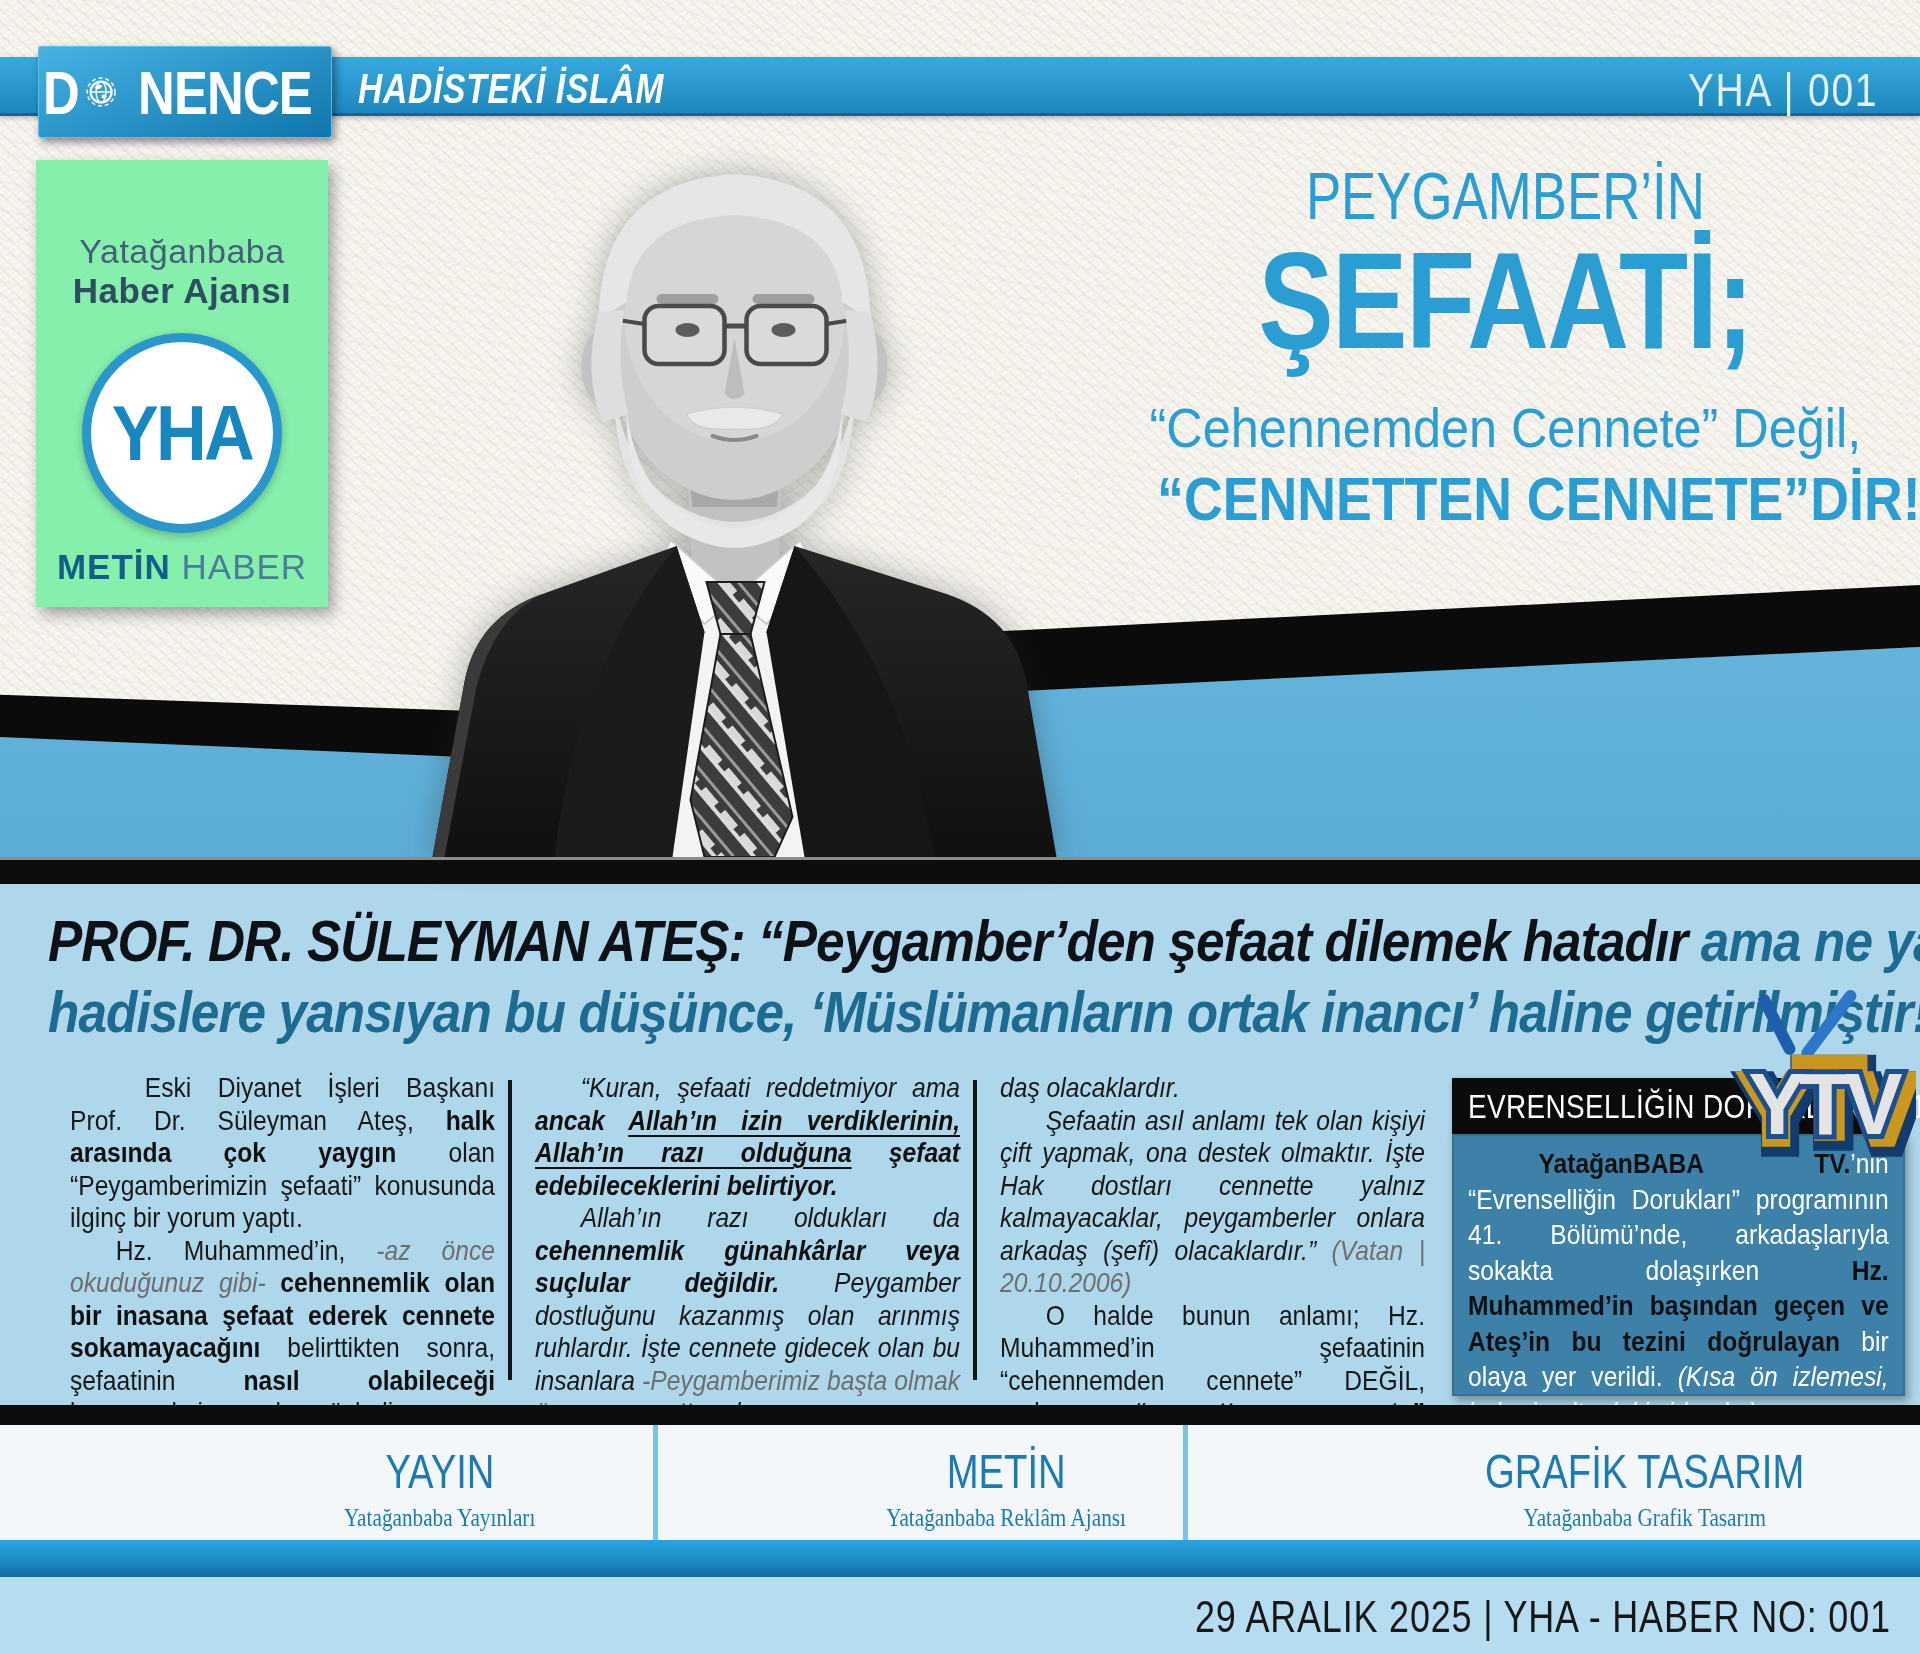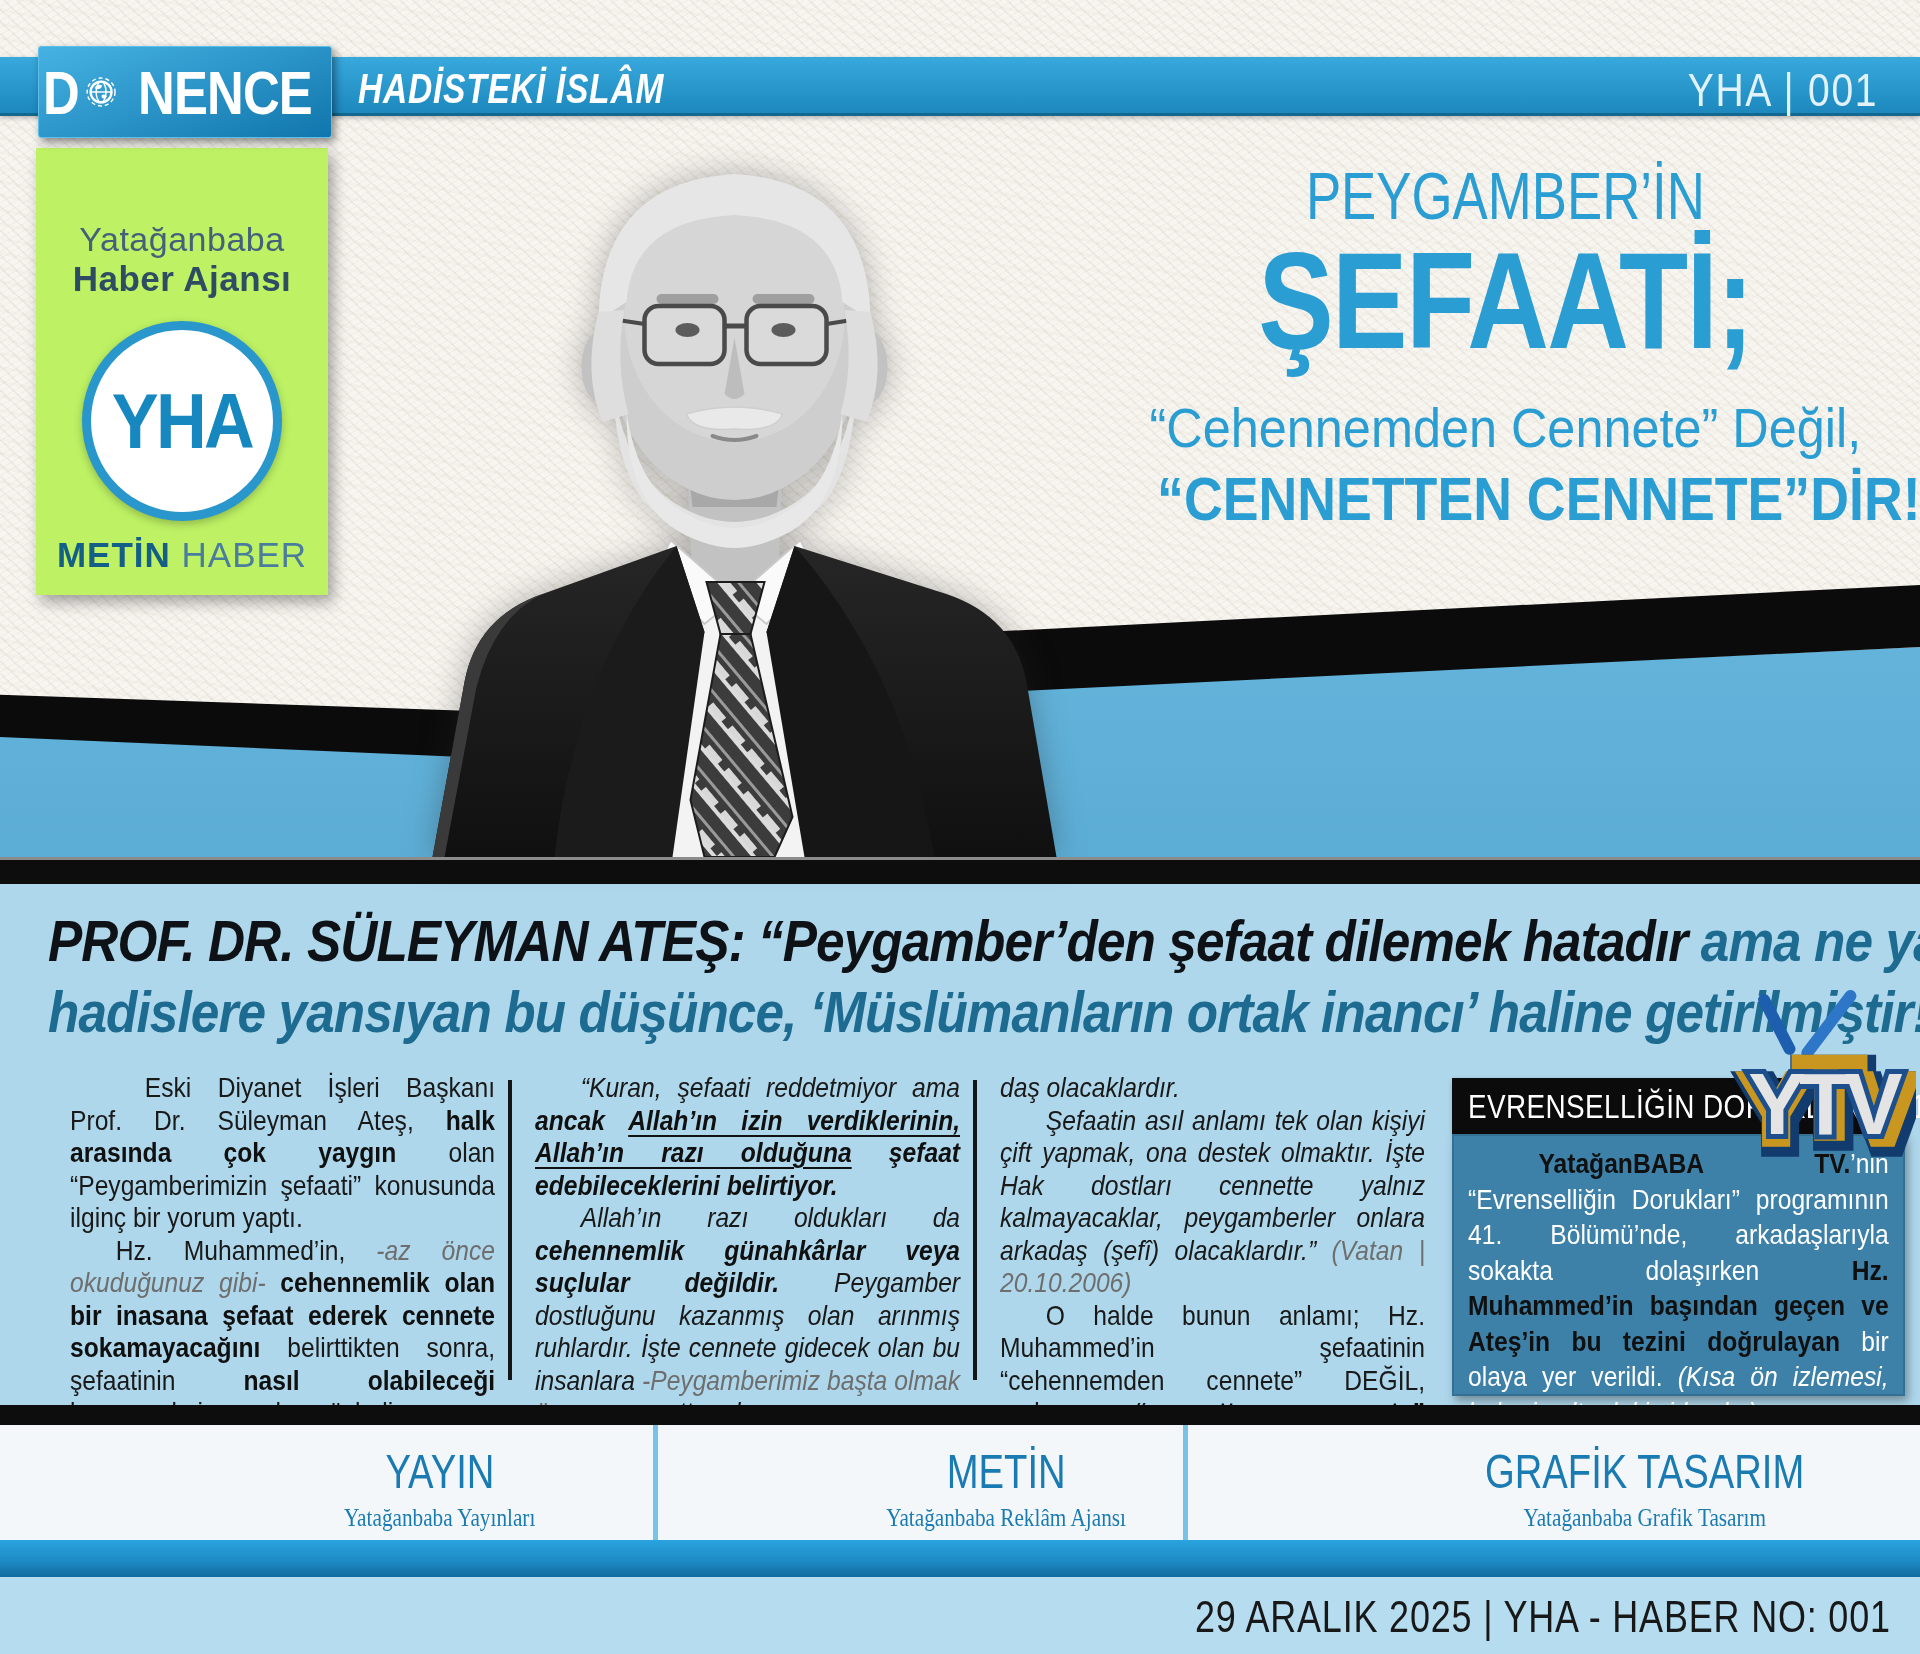--- a/index.html
+++ b/index.html
@@ -23,21 +23,21 @@
     font-size:43px;transform:scaleX(.78);transform-origin:0 50%;letter-spacing:1px;white-space:nowrap;}
   .issue{position:absolute;right:42px;top:63px;color:#e2f2fb;font-weight:400;font-size:46px;
     transform:scaleX(.85);transform-origin:100% 50%;letter-spacing:2px;}
   
   .hero-blue{position:absolute;left:0;top:560px;width:1920px;height:297px;background:linear-gradient(#66b6dd,#5cadd6);
     clip-path:polygon(0 59.6%,100% 29.3%,100% 100%,0 100%);}
   .hero-black-right{position:absolute;left:0;top:560px;width:1920px;height:297px;background:#0b0b0b;
     clip-path:polygon(49% 25%,100% 8.4%,100% 29.3%,49% 45.4%);}
   .hero-black-left{position:absolute;left:0;top:560px;width:1920px;height:297px;background:#0b0b0b;
     clip-path:polygon(0 45.4%,30% 52%,30% 68%,0 59.6%);}
-  .sidepanel{position:absolute;left:36px;top:148px;width:292px;height:447px;background:#bef264;
+  .sidepanel{position:absolute;left:36px;top:160px;width:292px;height:447px;background:#86efac;
     box-shadow:5px 7px 14px rgba(0,0,0,.35);z-index:3;text-align:center;}
   .agency1{margin-top:72px;font-size:34px;color:#44617a;letter-spacing:.5px;}
   .agency2{font-size:35px;font-weight:700;color:#2e4d62;letter-spacing:.5px;}
   .yha-circle{width:182px;height:182px;border-radius:50%;background:#fff;border:9px solid #2a97cc;
     margin:22px auto 14px auto;display:flex;align-items:center;justify-content:center;box-shadow:0 3px 8px rgba(0,0,0,.25);}
   .yha-circle span{font-size:78px;font-weight:700;color:#1787c0;letter-spacing:-3px;display:inline-block;transform:scaleX(.9);}
   .ozel b{font-weight:700;color:#145f86;}
   .ozel{font-size:35px;color:#4a7c9c;letter-spacing:1px;}
   .portrait{position:absolute;left:372px;top:112px;width:745px;height:745px;z-index:4;
     filter:drop-shadow(0 0 16px rgba(40,40,40,.35));}

